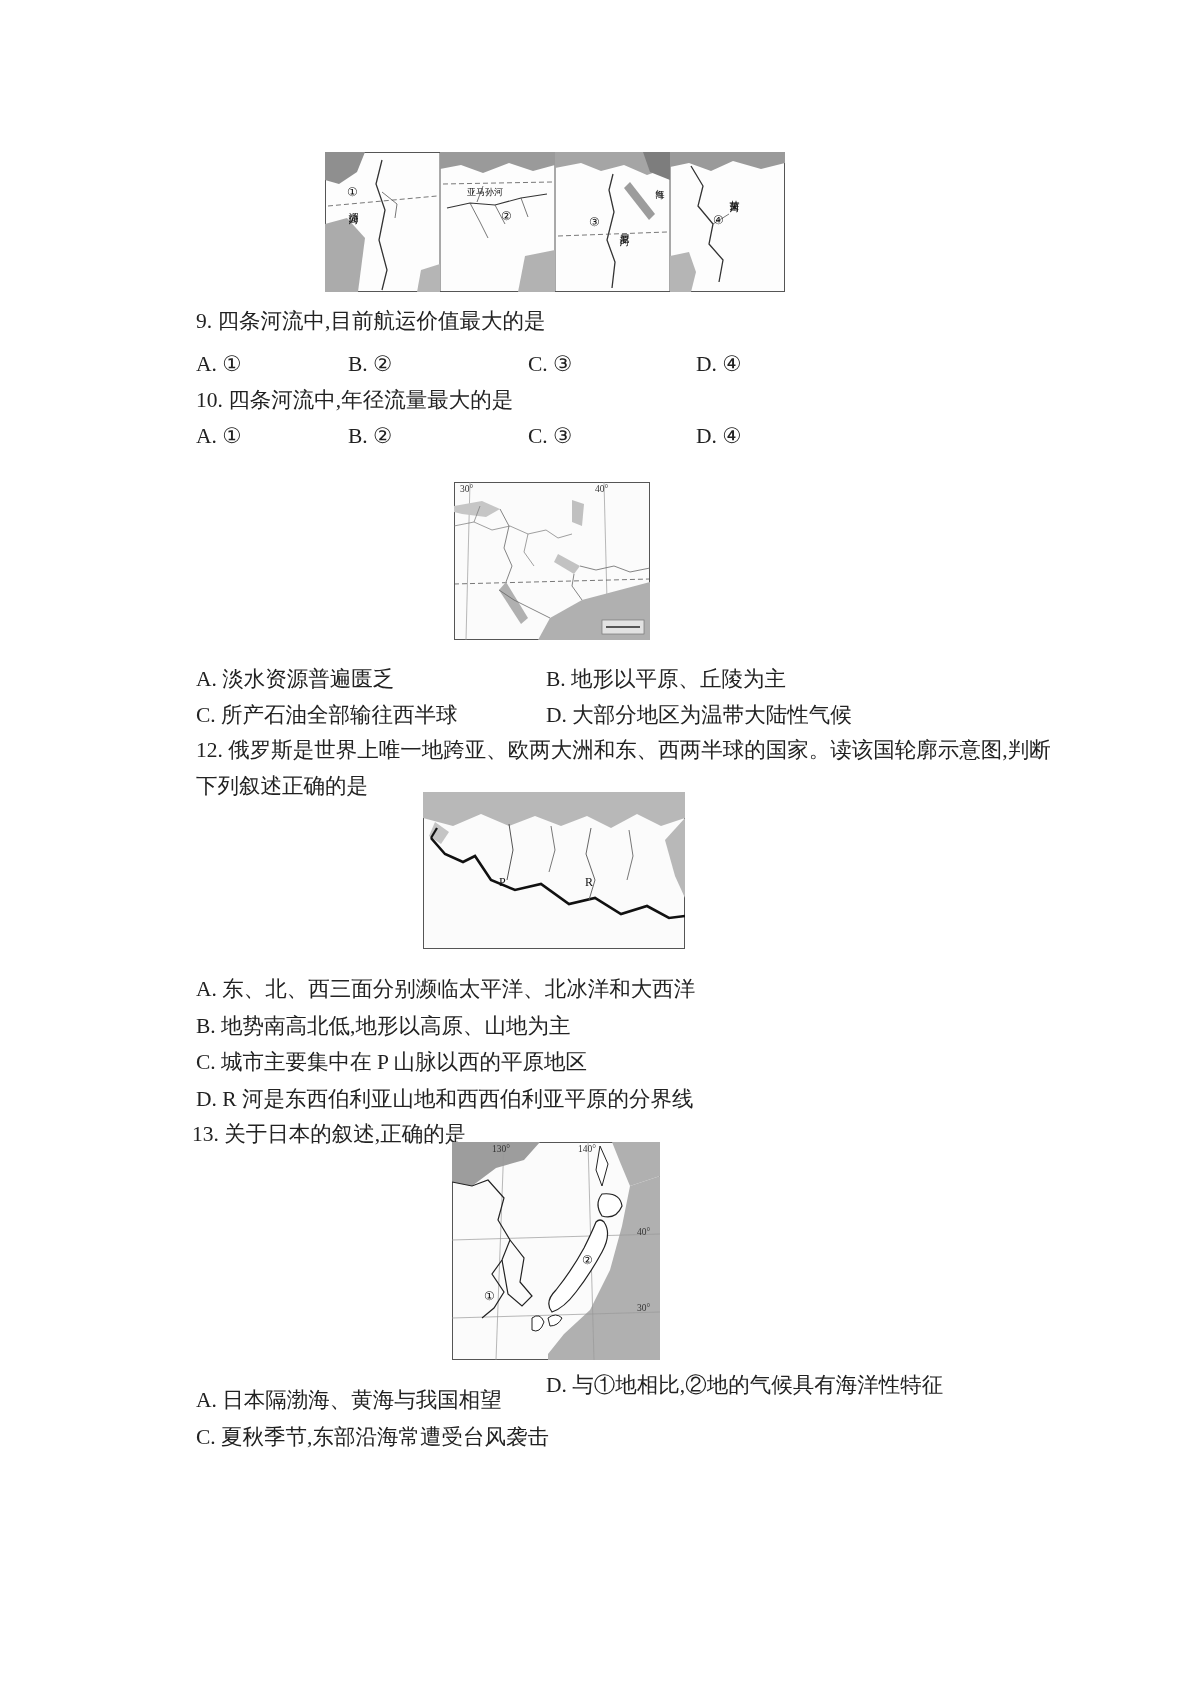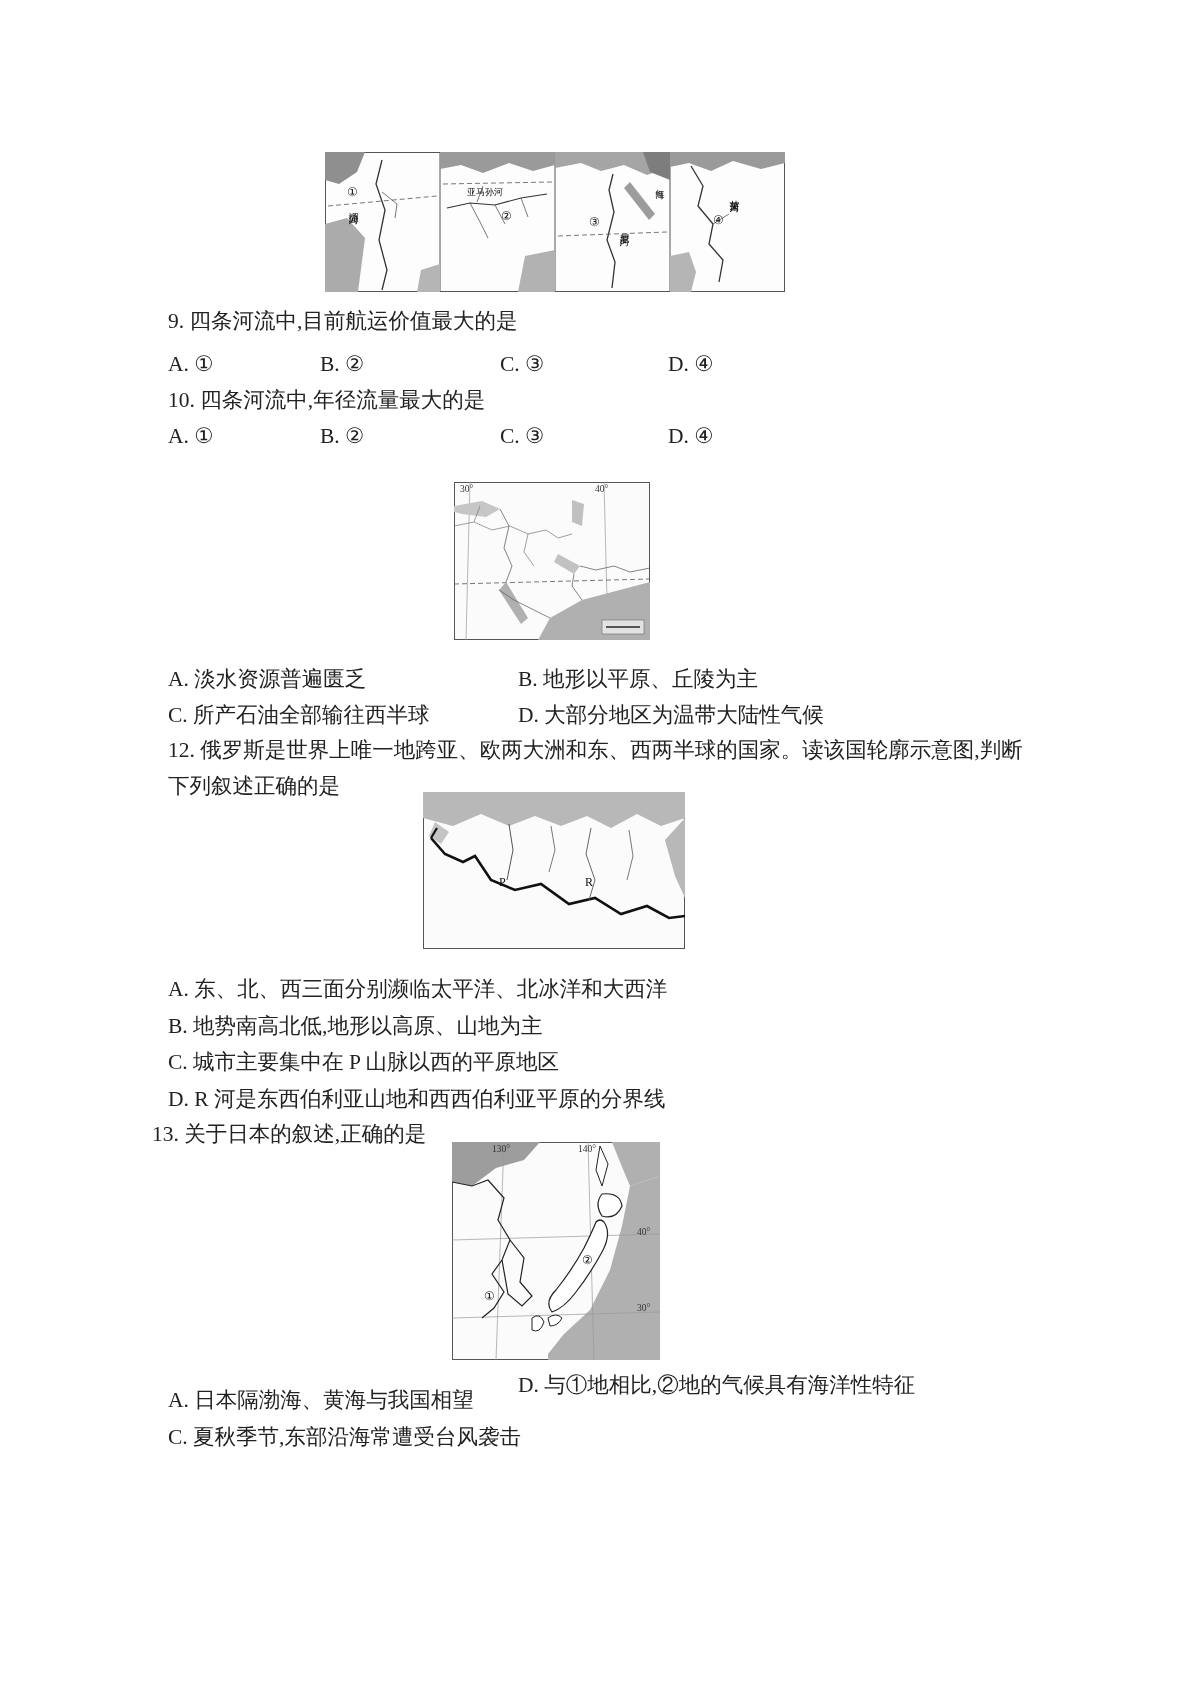--- a/index.html
+++ b/index.html
@@ -6,21 +6,21 @@
   html, body { margin: 0; padding: 0; background: #ffffff; }
   .page {
     position: relative;
     width: 1200px;
     height: 1698px;
     background: #ffffff;
     font-family: "Liberation Serif", "DejaVu Serif", serif;
     color: #222222;
     overflow: hidden;
   }
-  .abs { position: absolute; }
+  .abs { position: absolute; margin-left: 28px; }
   .qtext, .opt {
     font-size: 21.5px;
     line-height: 1.25;
     white-space: nowrap;
     color: #222;
   }
   .map { position: absolute; }
   .map svg { position: absolute; left: 0; top: 0; }
   .mlabel {
     position: absolute;
@@ -151,21 +151,21 @@
     </svg>
     <span class="mlabel mnum" style="left:76px;top:84px">P</span>
     <span class="mlabel mnum" style="left:162px;top:84px">R</span>
   </div>
 
   <span class="opt abs" style="left:168px;top:976px">A. 东、北、西三面分别濒临太平洋、北冰洋和大西洋</span>
   <span class="opt abs" style="left:168px;top:1013px">B. 地势南高北低,地形以高原、山地为主</span>
   <span class="opt abs" style="left:168px;top:1049px">C. 城市主要集中在 P 山脉以西的平原地区</span>
   <span class="opt abs" style="left:168px;top:1086px">D. R 河是东西伯利亚山地和西西伯利亚平原的分界线</span>
 
-  <div class="qtext abs" style="left:152px;top:1121px">13. 关于日本的叙述,正确的是</div>
+  <div class="qtext abs" style="left:164px;top:1121px">13. 关于日本的叙述,正确的是</div>
 
   <div class="map" style="left:452px;top:1142px;width:236px;height:218px">
     <svg width="208" height="218" viewBox="0 0 208 218">
       <rect x="0.5" y="0.5" width="207" height="217" fill="#fbfbfb" stroke="#555"></rect>
       <path d="M208,34 L178,44 L170,84 L158,128 L138,168 L112,192 L96,212 L96,218 L208,218 Z" fill="#b0b0b0"></path>
       <path d="M160,0 H208 V34 L178,44 L168,20 Z" fill="#b0b0b0"></path>
       <path d="M0,0 L88,0 L72,18 L44,26 L20,44 L0,40 Z" fill="#9d9d9d"></path>
       <line x1="52" y1="0" x2="44" y2="218" stroke="#999" stroke-width="0.7"></line>
       <line x1="136" y1="0" x2="142" y2="218" stroke="#999" stroke-width="0.7"></line>
       <line x1="0" y1="98" x2="208" y2="92" stroke="#999" stroke-width="0.7"></line>

